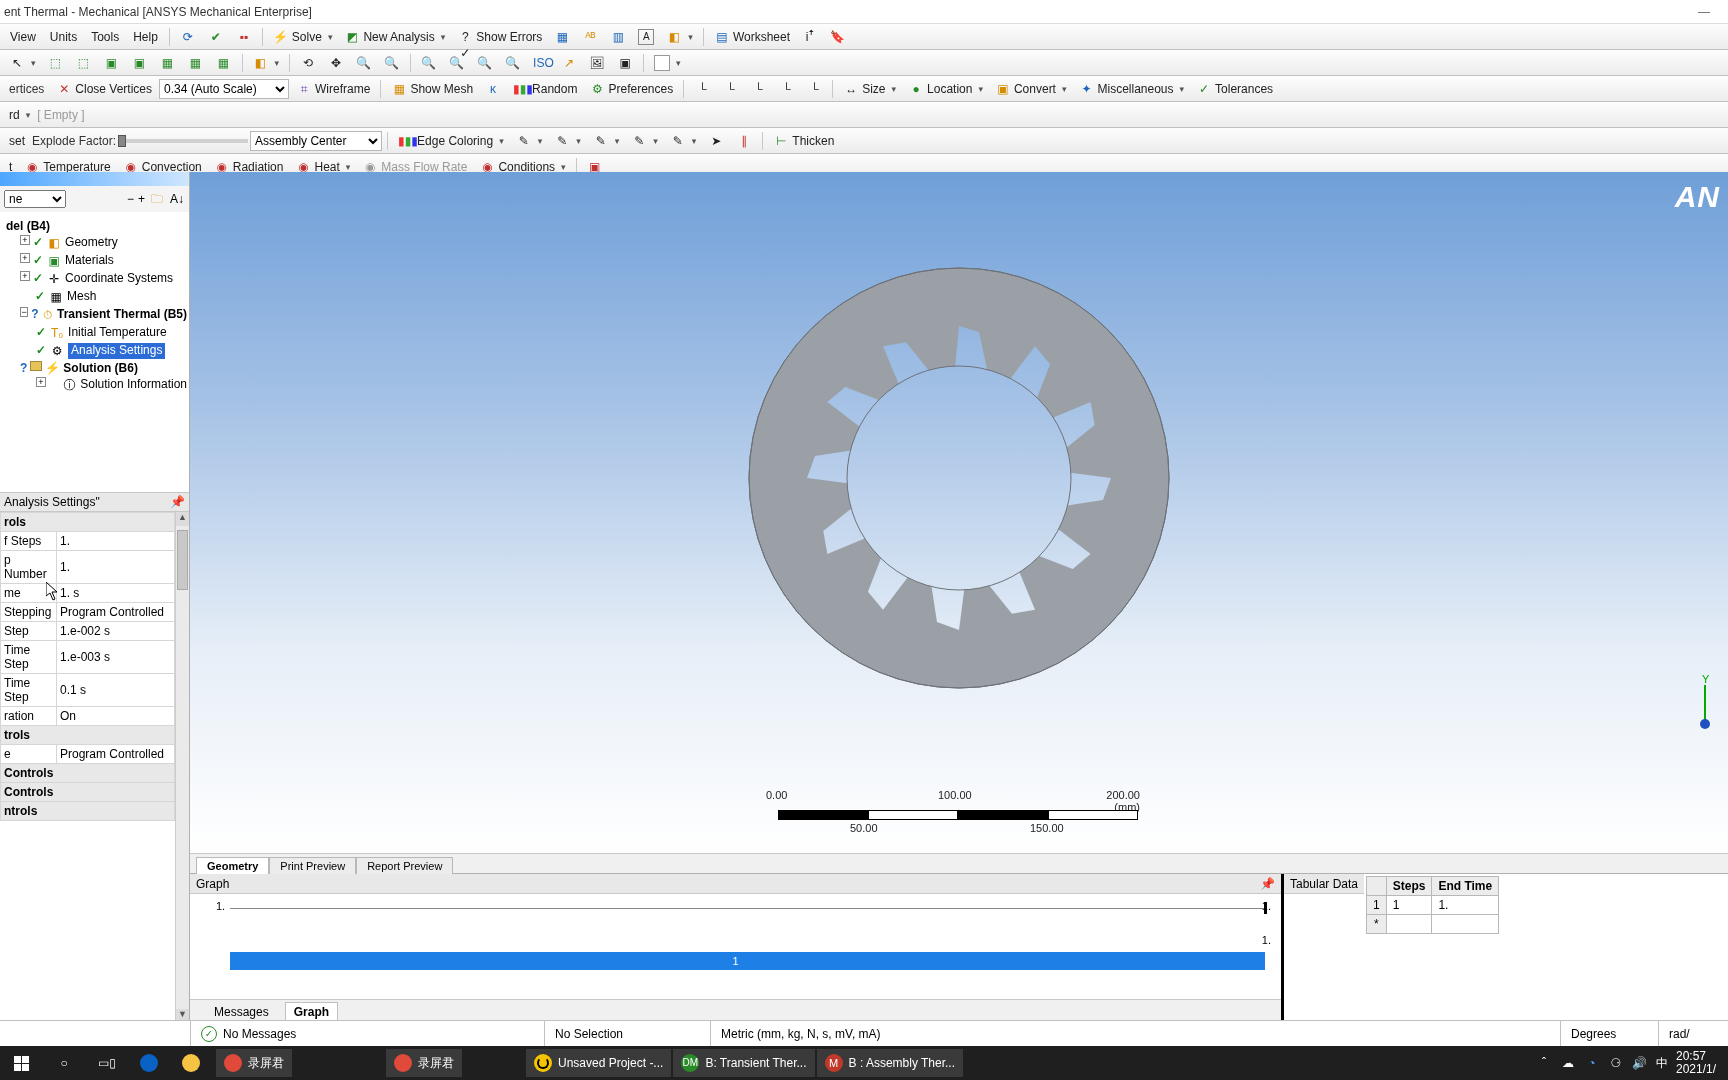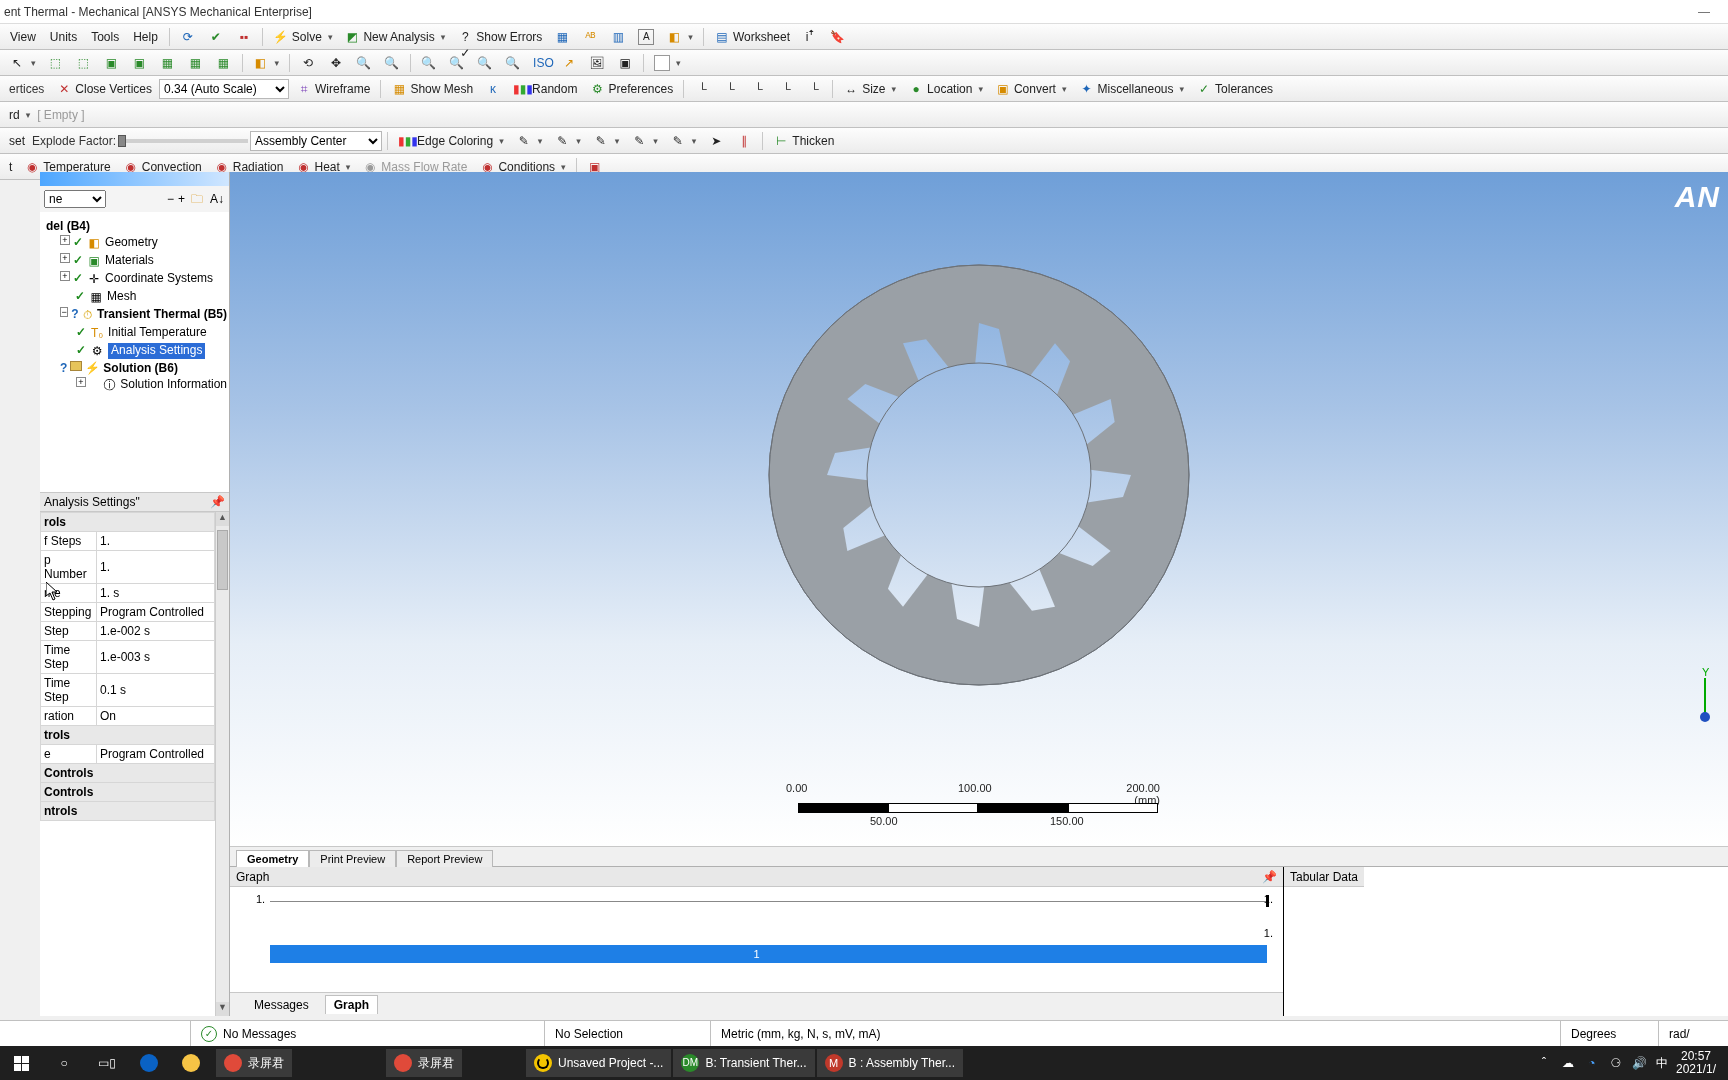--- a/index.html
+++ b/index.html
@@ -65,21 +65,21 @@
 .triad { position:absolute; right:4px; bottom:110px; width:40px; height:70px; }
 .triad .y { position:absolute; left:18px; top:0; color:#0a0; font-size:11px;}
 .triad .l1 { position:absolute; left:20px; top:12px; width:2px; height:36px; background:#0a0;}
 .triad .dot { position:absolute; left:16px; top:46px; width:10px; height:10px; border-radius:50%; background:#2050c0;}
 
 .view-tabs { height:20px; background:#f0f0f0; border-top:1px solid #c8c8c8; display:flex; align-items:flex-end; padding-left:6px; gap:0;}
 .view-tabs .tab { padding:2px 10px; border:1px solid #b8b8b8; border-bottom:none; background:#ececec; font-size:11px; position:relative; top:1px; cursor:pointer;}
 .view-tabs .tab.active { background:#fff; font-weight:bold; }
 
 .lower { height:150px; display:flex; border-top:1px solid #b0b0b0;}
-.graph-pane { flex:1; display:flex; flex-direction:column; border-right:1px solid #000000; background:#0369a1;}
+.graph-pane { flex:1; display:flex; flex-direction:column; border-right:3px solid #000000; background:#0369a1;}
 .pane-title { height:20px; background:#e8e8e8; border-bottom:1px solid #c8c8c8; display:flex; align-items:center; padding:0 6px;}
 .pane-title .pin { margin-left:auto; color:#555;}
 .graph-body { flex:1; position:relative; background:#fff;}
 .graph-body .yl { position:absolute; left:26px; top:6px; font-size:11px;}
 .graph-body .yl2 { position:absolute; right:10px; top:6px; font-size:11px;}
 .graph-body .line { position:absolute; left:40px; right:16px; top:14px; height:1px; background:#888;}
 .graph-body .bar { position:absolute; left:40px; right:16px; top:58px; height:18px; background:#1e7fe6;}
 .graph-body .marker { position:absolute; right:14px; top:8px; width:3px; height:12px; background:#000;}
 .graph-body .xl { position:absolute; left:50%; bottom:22px; transform:translateX(-50%); font-size:11px;}
 .graph-tabs { height:24px; background:#f0f0f0; display:flex; align-items:center; gap:8px; padding:0 16px; border-top:1px solid #c8c8c8;}
@@ -97,27 +97,27 @@
 .status-bar .cells { position:absolute; left:190px; right:0; top:0; bottom:0; display:flex;}
 .status-bar .cell { border-left:1px solid #c0c0c0; display:flex; align-items:center; padding:0 10px; gap:6px;}
 .status-bar .cell.msg { width:354px;}
 .status-bar .cell.sel { width:166px;}
 .status-bar .cell.metric { flex:1;}
 .status-bar .cell.deg { width:98px;}
 .status-bar .cell.rad { width:70px;}
 
 .taskbar { position:absolute; left:0; right:0; bottom:0; height:34px; background:#1f1f1f; display:flex; align-items:center; padding:0 6px; gap:2px; color:#fff;}
 .status-bar { bottom:34px; height:26px;}
-.main-area { bottom: 64px; margin-left: 40px; }
+.main-area { bottom: 57px; }
 
 .taskbar .tbk { height:28px; min-width:40px; padding:0 8px; display:flex; align-items:center; gap:6px; color:#fff; font-size:12px; cursor:pointer;}
 .taskbar .tbk.active { background:#3a3a3a;}
 .taskbar .tbk .dot { width:18px; height:18px; border-radius:9px; display:inline-block;}
 .taskbar .tray { margin-left:auto; display:flex; align-items:center; gap:8px; padding-right:6px;}
-.taskbar .clock { text-align:center; line-height:13px; font-size:11px;}
+.taskbar .clock { text-align:left; line-height:13px; font-size:11px;}
 
 .slider-track { display:inline-block; width:130px; height:4px; background:#d0d0d0; position:relative; vertical-align:middle;}
 .slider-track .knob { position:absolute; left:0; top:-4px; width:8px; height:12px; background:#888; border:1px solid #555;}
 
 .cursor-arrow { position:absolute; width:14px; height:20px; pointer-events:none; z-index:50;}
 </style>
 </head>
 <body>
 
 <div class="title-bar">
@@ -667,20 +667,41 @@
         <div class="graph-tabs">
           <span class="gt">Messages</span>
           <span class="gt active">Graph</span>
         </div>
       </div>
 
       <div class="tabular-pane">
         <div class="pane-title">
             <span>Tabular Data</span>
           </div>
+        <div class="tabular-body">
+          <table>
+            <tbody>
+                <tr>
+              <th class="rh"></th>
+              <th>Steps</th>
+              <th>End Time</th>
+            </tr>
+            <tr>
+              <td class="rh">1</td>
+              <td>1</td>
+              <td>1.</td>
+            </tr>
+            <tr>
+              <td class="rh">*</td>
+              <td></td>
+              <td></td>
+            </tr>
+          </tbody>
+            </table>
+        </div>
       </div>
     </div>
   </div>
 </div>
 
 <div class="status-bar">
   <div class="cells">
     <div class="cell msg">
       <span class="ic" style="color:#2a8a2a;border:1px solid #2a8a2a;border-radius:50%;font-size:10px;line-height:14px;">✓</span>
       <span>No Messages</span>

